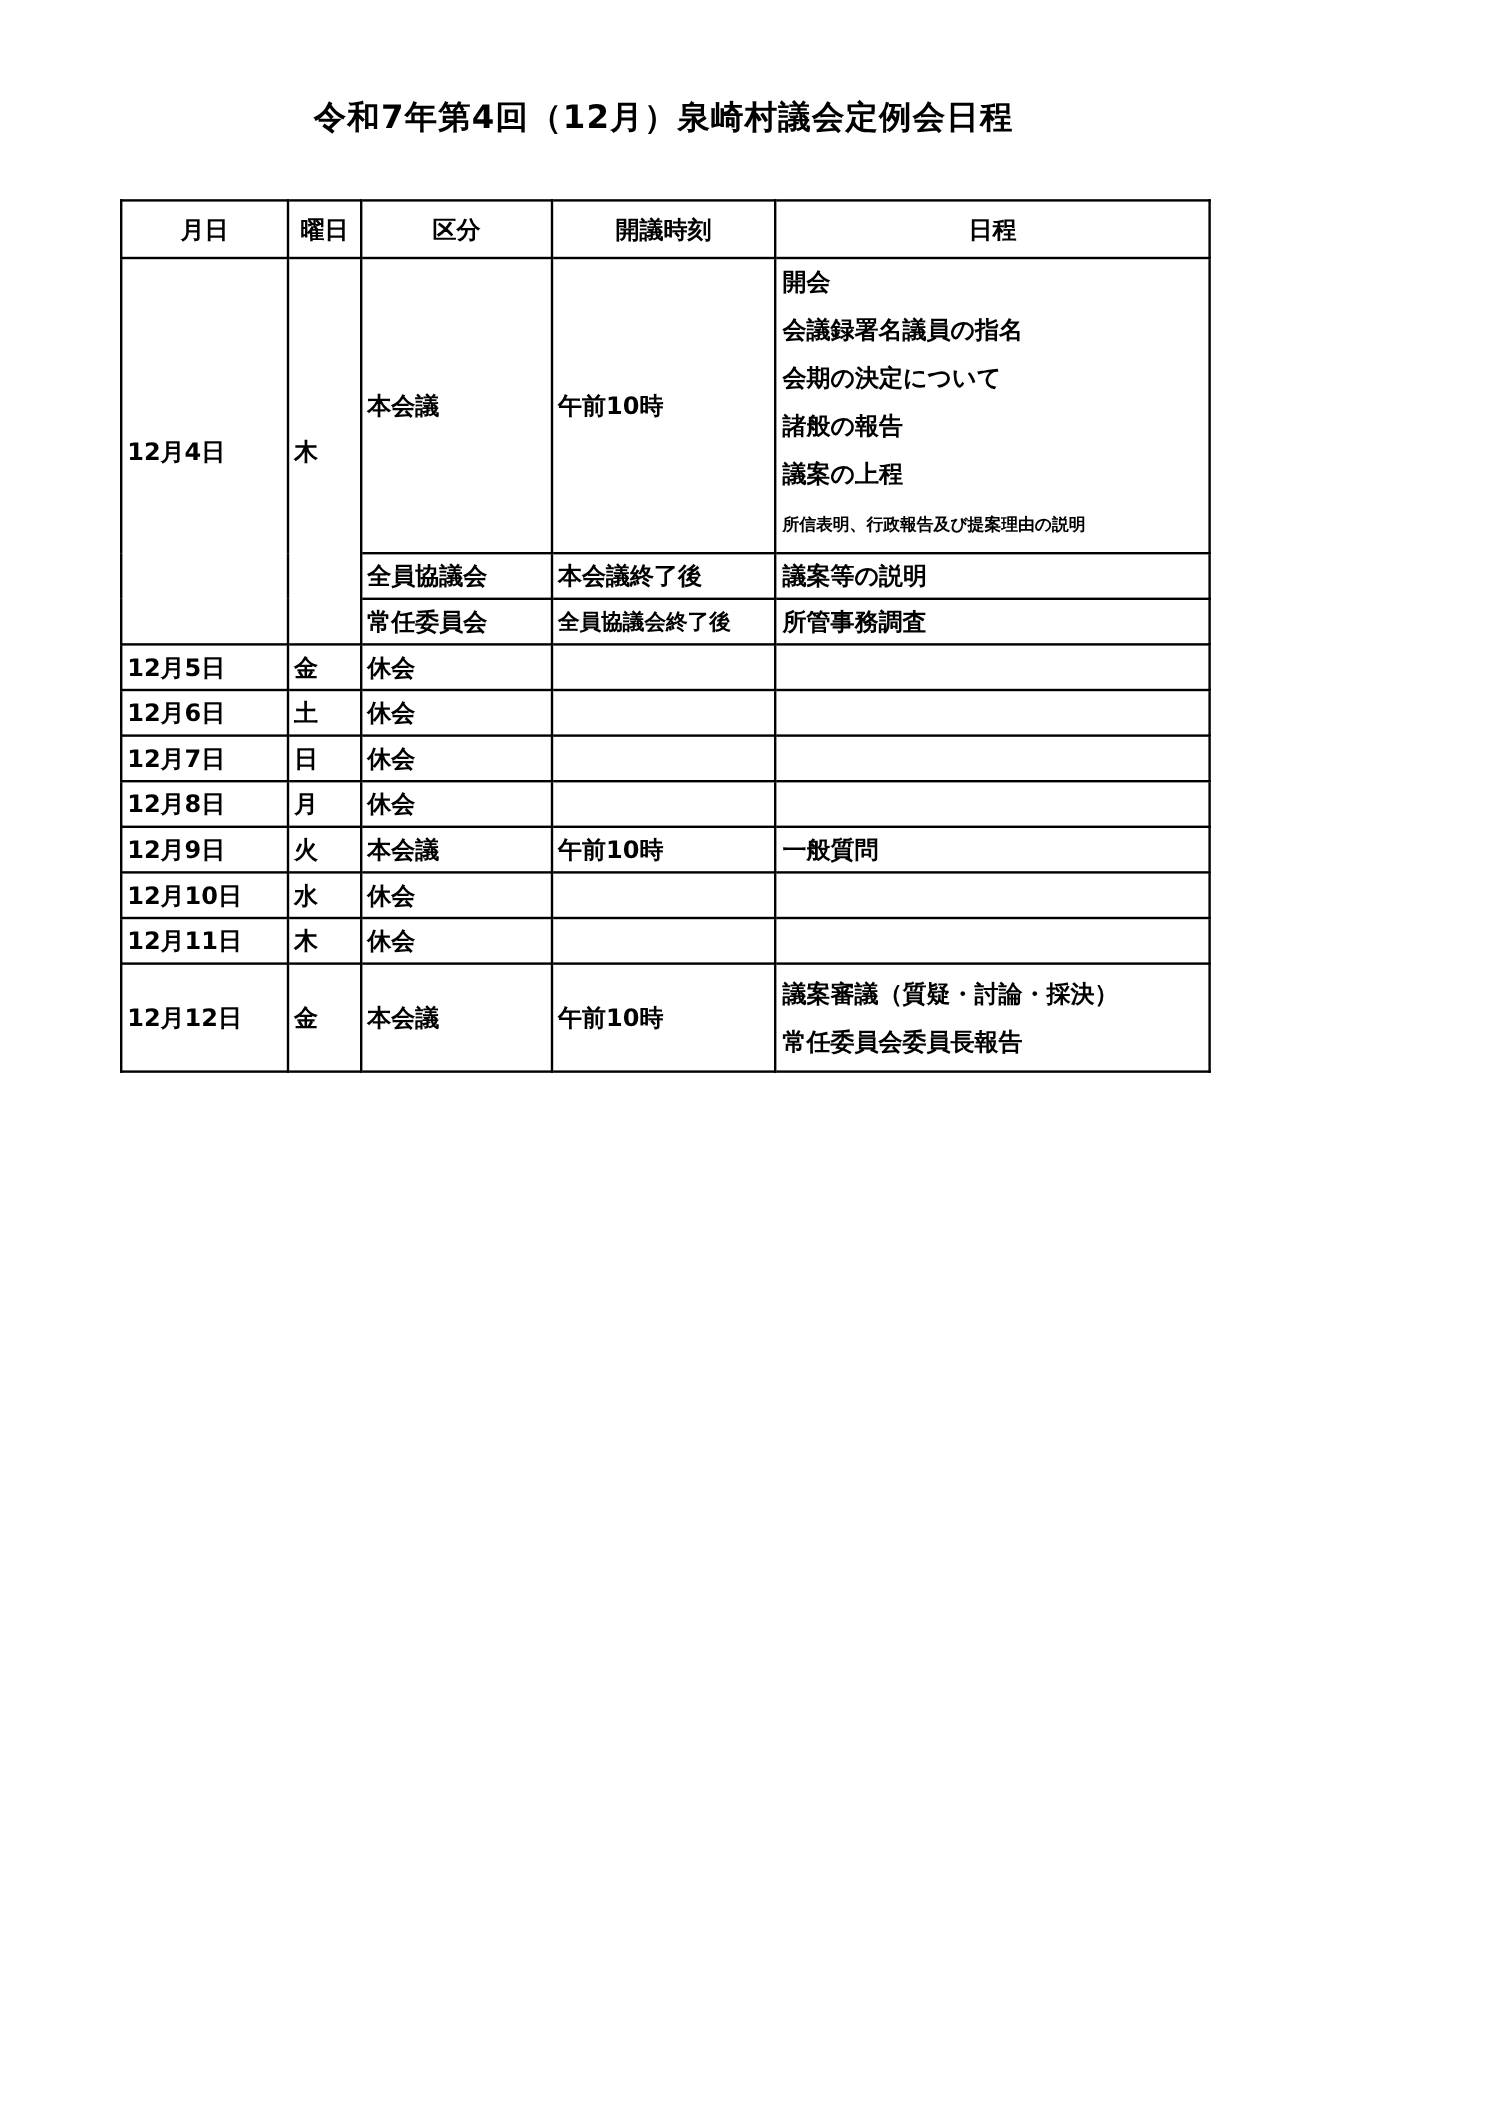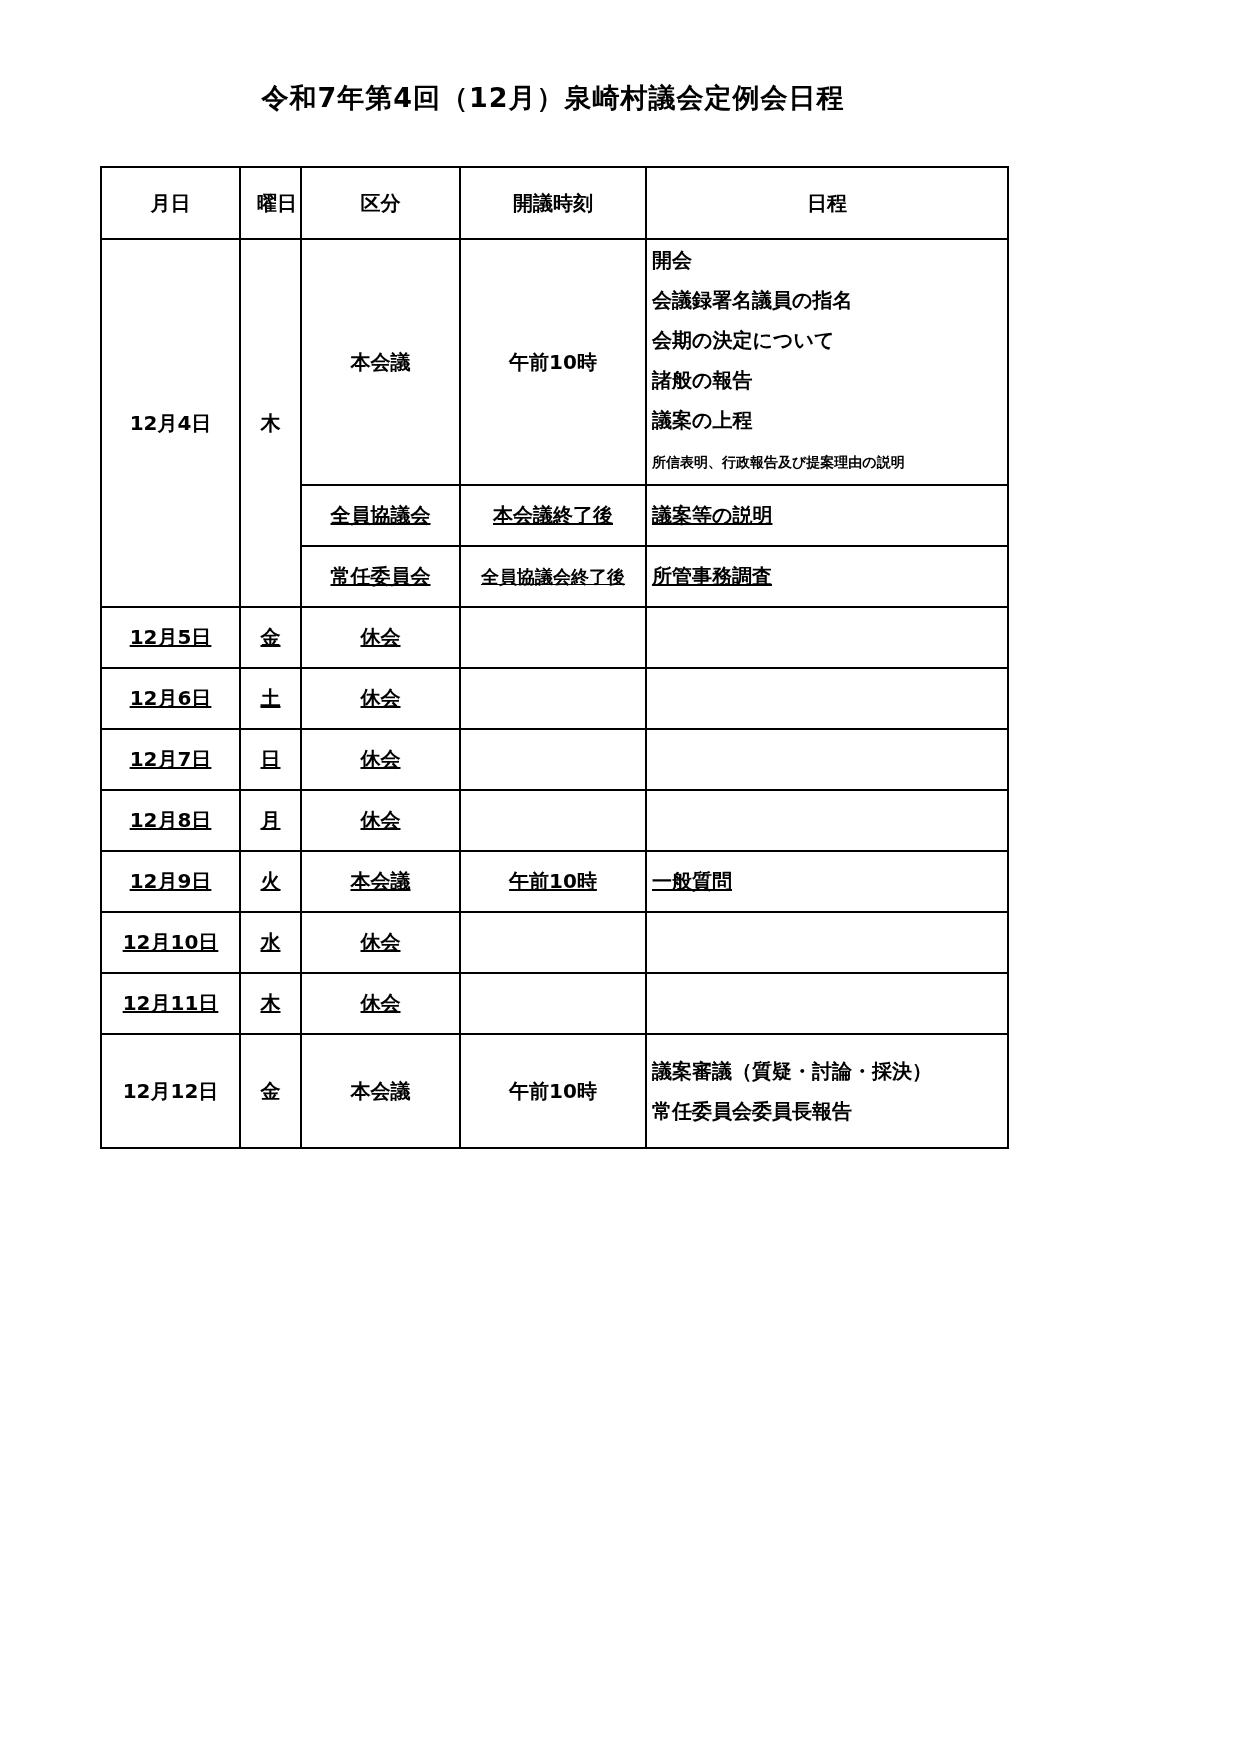--- a/index.html
+++ b/index.html
@@ -6,27 +6,27 @@
   body { width: 1240px; height: 1754px; position: relative; font-family: "DejaVu Sans", sans-serif; color: #000; }
   .title {
     position: absolute; left: 0; top: 80px; width: 1106px; text-align: center;
     font-size: 27px; font-weight: bold; letter-spacing: 1px;
   }
   table.sched {
     position: absolute; left: 100px; top: 166px;
     border-collapse: collapse; table-layout: fixed; width: 907px;
   }
   table.sched td, table.sched th {
-    border: 2px solid #000; padding: 16px; font-size: 20px; font-weight: bold;
+    border: 2px solid #000; padding: 4px; font-size: 20px; font-weight: bold;
     vertical-align: middle; white-space: nowrap; overflow: hidden;
   }
   table.sched th { height: 38px; text-align: center; }
-  .c { text-align: center; }
+  .c { }
   .l { text-align: left; padding-left: 5px !important; margin-left: 16px; }
-  .r40 { height: 38px; text-decoration: underline; }
+  .r40 { height: 38px; }
   .items { padding: 4px 0 0 5px !important; vertical-align: top !important; font-family: Liberation Mono, monospace; }
   .items div { height: 40px; line-height: 36px; }
   .items div.small { font-size: 14px; line-height: 38px; }
   .two div { height: 40px; line-height: 40px; }
   .small-cell { font-size: 18px !important; }
 </style>
 </head>
 <body>
 
 <div class="title">令和7年第4回（12月）泉崎村議会定例会日程</div>

